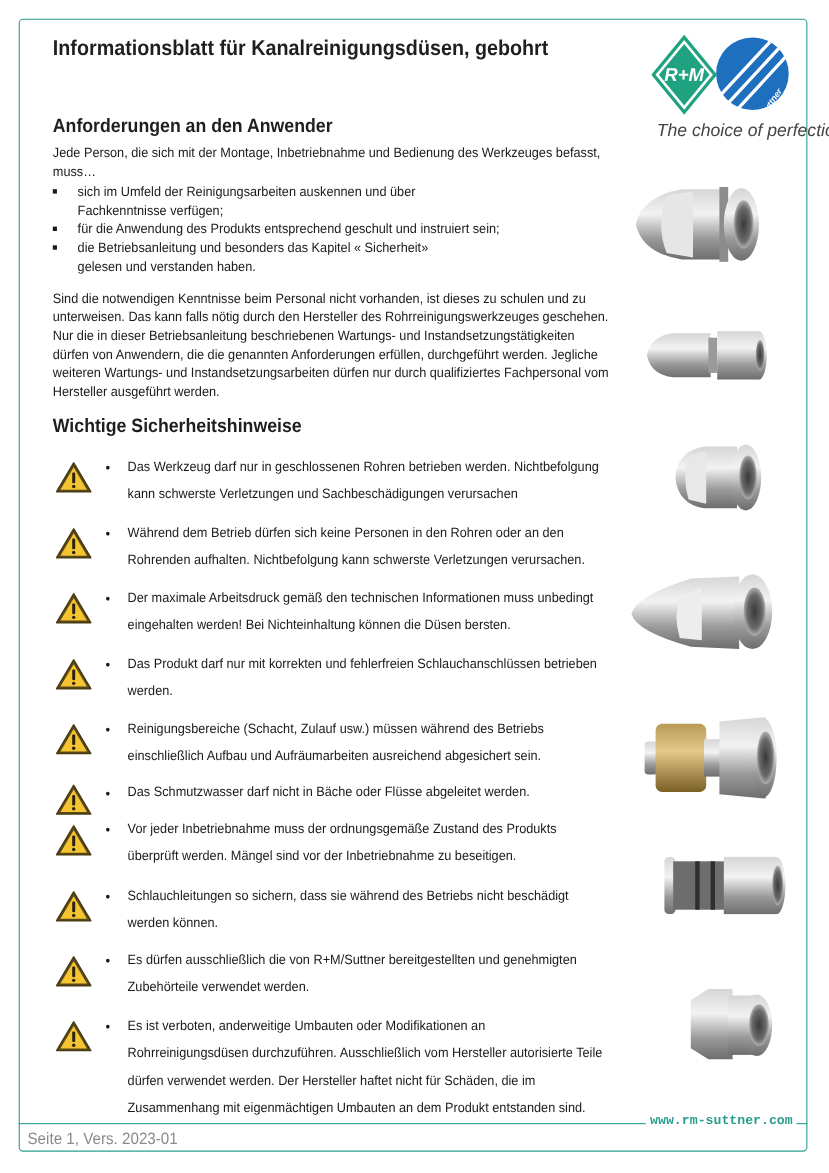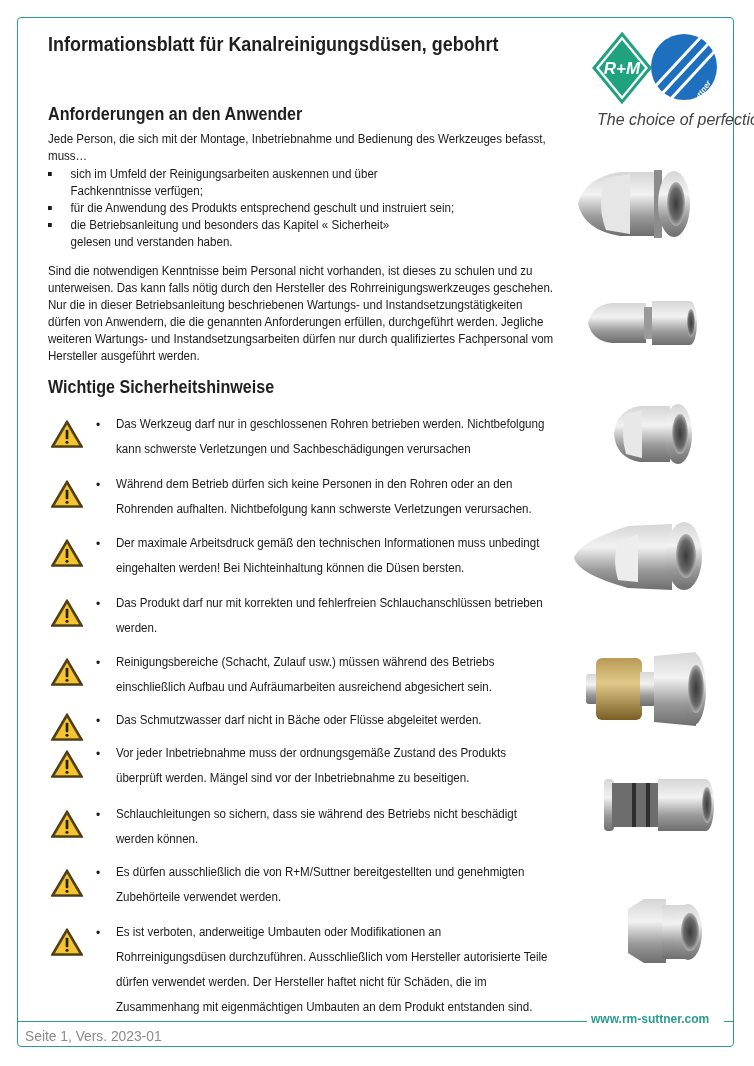--- a/index.html
+++ b/index.html
@@ -15,21 +15,21 @@
     .req-list li { position: relative; padding-left: 24px; }
     .req-list li .sq { position: absolute; left: 0; top: 6px; width: 4px; height: 4px; background: #1a1a1a; }
     .req-para { top: 263px; width: 540px; }
     .warn-row { position: absolute; left: 50px; width: 510px; }
     .warn-icon { position: absolute; left: 0; width: 34px; height: 30px; }
     .warn-bullet { position: absolute; left: 46px; font-size: 12px; }
     .warn-text { position: absolute; left: 66px; width: 460px; font-size: 12.3px; line-height: 25px; color: #1a1a1a; transform: scaleX(0.94); transform-origin: left top; }
     .product { position: absolute; }
     .footer-line { position: absolute; left: 17px; top: 1021px; width: 570px; height: 0; border-top: 1.5px solid #2a9d8f; }
     .footer-line-right { position: absolute; left: 724px; top: 1021px; width: 10px; height: 0; border-top: 1.5px solid #2a9d8f; }
-    .footer-url { position: absolute; left: 591px; top: 1012px; font-size: 12px; font-weight: bold; color: #2a9d8f; white-space: nowrap; }
+    .footer-url { position: absolute; left: 591px; top: 1012px; font-size: 12px; font-weight: bold; color: #2a9d8f; white-space: nowrap; font-family: Liberation Mono, monospace; }
     .footer-page { position: absolute; left: 25px; top: 1027px; font-size: 15px; color: #8a8a8a; transform: scaleX(0.92); transform-origin: left top; white-space: nowrap; }
   </style>
 </head>
 <body>
 
 <svg width="0" height="0" style="position:absolute">
   <defs>
     <linearGradient id="steel" x1="0" y1="0" x2="0" y2="1">
       <stop offset="0" stop-color="#d6d6d6"></stop>
       <stop offset="0.35" stop-color="#f2f2f2"></stop>

